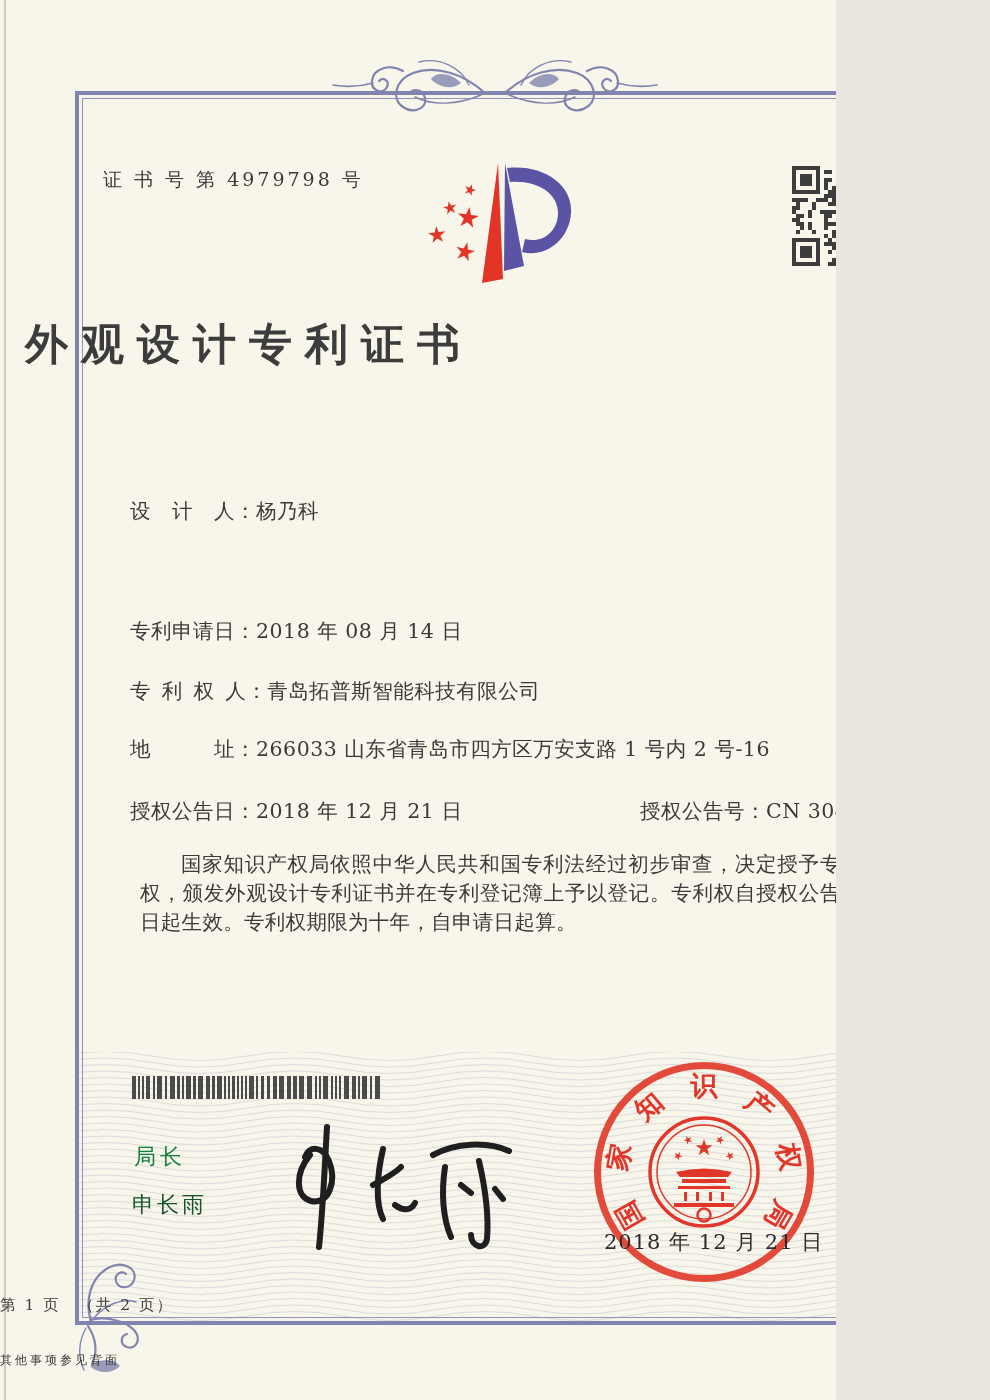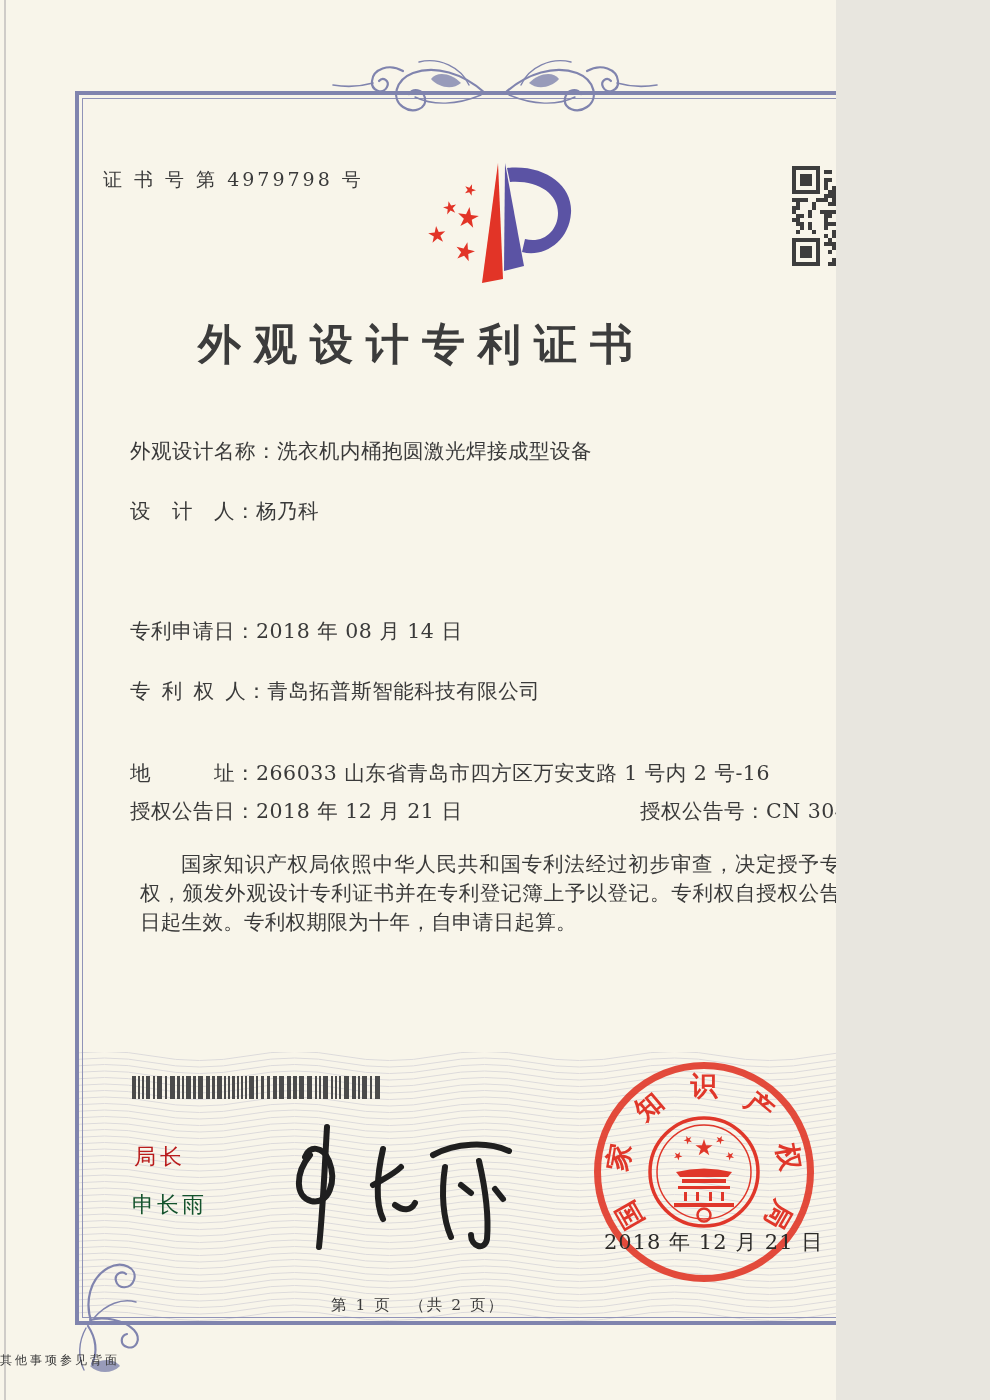--- a/index.html
+++ b/index.html
@@ -8,41 +8,41 @@
   .scan-edge{position:absolute;left:4px;top:0;width:2px;height:1400px;background:#c4c2bf;opacity:.8;}
   
   .frame{position:absolute;left:75px;top:91px;width:850px;height:1234px;box-sizing:border-box;
          border:4px solid #8084ae;z-index:2;}
   .frame:after{content:"";position:absolute;inset:3px;border:1px solid #9093b8;}
   #waves{position:absolute;left:77px;top:1052px;width:846px;height:271px;z-index:1;overflow:hidden;}
   #deco{position:absolute;left:0;top:0;width:990px;height:1400px;z-index:3;pointer-events:none;}
   .cert-no{position:absolute;left:103px;top:167px;font-size:19px;letter-spacing:3px;z-index:4;}
   .logo{position:absolute;left:425px;top:158px;width:150px;height:130px;z-index:4;}
   #qr{position:absolute;left:792px;top:166px;width:100px;height:100px;z-index:4;}
-  .title{position:absolute;left:0;right:0;top:316px;text-align:center;font-size:43px;font-weight:700;
-         letter-spacing:13px;padding-left:8px;color:#3c3c3c;z-index:4;}
+  .title{position:absolute;left:0;right:0;top:316px;font-size:43px;font-weight:700;
+         letter-spacing:13px;padding-left:25px;color:#3c3c3c;z-index:4;}
   .row{position:absolute;left:130px;font-size:20.5px;letter-spacing:.5px;white-space:nowrap;z-index:4;}
   .row .lbl{color:#3a3a3a;}
   .row2{position:absolute;left:510px;top:0;}
   .paras{position:absolute;left:128px;width:746px;top:838px;z-index:4;}
   .paras p{margin:12px;font-size:20.5px;line-height:29px;text-align:justify;text-indent:2em;letter-spacing:.3px;}
   .paras p + p{margin-top:4px;}
   #barcode{position:absolute;left:130px;top:1076px;width:258px;height:24px;z-index:4;}
   .director-label{position:absolute;left:134px;top:1142px;font-size:22px;letter-spacing:4px;
-       font-family:"DejaVu Sans","Liberation Sans",sans-serif;font-weight:500;color:#b91c1c;z-index:4;}
+       font-family:"DejaVu Sans","Liberation Sans",sans-serif;font-weight:500;color:#15803d;z-index:4;}
   .director-name{position:absolute;left:132px;top:1190px;font-size:22px;letter-spacing:3px;
        font-family:"DejaVu Sans","Liberation Sans",sans-serif;font-weight:500;color:#14532d;z-index:4;}
   #sig{position:absolute;left:265px;top:1115px;width:255px;height:140px;z-index:5;}
   .seal{position:absolute;left:594px;top:1062px;width:220px;height:220px;z-index:4;}
   .seal .ring{position:absolute;inset:0;border:7px solid rgba(224,55,40,.9);border-radius:50%;box-sizing:border-box;}
   .seal .ring-char{position:absolute;left:50%;top:50%;font-size:27px;font-weight:700;color:#e0372a;
        font-family:"DejaVu Serif","Liberation Serif",serif;}
   .seal .emblem{position:absolute;left:50px;top:50px;width:120px;height:120px;}
   .seal-date{position:absolute;left:604px;top:1228px;font-size:21px;letter-spacing:1px;color:#2c2b29;z-index:5;}
-  .page-info{position:absolute;left:0;right:0;top:1295px;text-align:center;font-size:15.5px;letter-spacing:2px;z-index:4;}
+  .page-info{position:absolute;left:0;right:0;top:1295px;text-align:left;font-size:15.5px;letter-spacing:2px;z-index:4;}
   .back-note{position:absolute;left:0;right:0;top:1352px;text-align:left;font-size:12px;letter-spacing:3px;z-index:4;}
 </style>
 </head>
 <body>
 
 <div class="page">
 
   <div class="scan-edge"></div>
   <div id="waves"><svg width="846" height="271" viewBox="0 0 846 271">
         <g stroke="#d8d6d9" stroke-width="1" fill="none" opacity=".85">
@@ -341,33 +341,30 @@
         <rect x="72" y="0" width="28" height="28" fill="#3d3d3d"></rect>
         <rect x="76" y="4" width="20" height="20" fill="#f8f5ea"></rect>
         <rect x="80" y="8" width="12" height="12" fill="#3d3d3d"></rect>
         <rect x="0" y="72" width="28" height="28" fill="#3d3d3d"></rect>
         <rect x="4" y="76" width="20" height="20" fill="#f8f5ea"></rect>
         <rect x="8" y="80" width="12" height="12" fill="#3d3d3d"></rect>
       </svg></div>
 
   <div class="title">外观设计专利证书</div>
 
-  <div class="row" style="top:437px">
-    <span class="lbl">外观设计名称：</span><span class="val">洗衣机内桶抱圆激光焊接成型设备</span>
-  </div>
   <div class="row" style="top:497px">
     <span class="lbl">设　计　人：</span><span class="val">杨乃科</span>
   </div>
   <div class="row" style="top:617px">
     <span class="lbl">专利申请日：</span><span class="val">2018 年 08 月 14 日</span>
   </div>
   <div class="row" style="top:677px">
     <span class="lbl">专 利 权 人：</span><span class="val">青岛拓普斯智能科技有限公司</span>
   </div>
-  <div class="row" style="top:759px">
+  <div class="row" style="top:735px">
     <span class="lbl">地　　　址：</span><span class="val">266033  山东省青岛市四方区万安支路 1 号内 2 号-16</span>
   </div>
   <div class="row" style="top:797px">
     <span class="lbl">授权公告日：</span><span class="val">2018 年 12 月 21 日</span>
     <span class="row2"><span class="lbl">授权公告号：</span><span class="val">CN 304959901 S</span></span>
   </div>
 
   <div class="paras">
     <p>国家知识产权局依照中华人民共和国专利法经过初步审查，决定授予专利权，颁发外观设计专利证书并在专利登记簿上予以登记。专利权自授权公告之日起生效。专利权期限为十年，自申请日起算。</p>
   </div>

